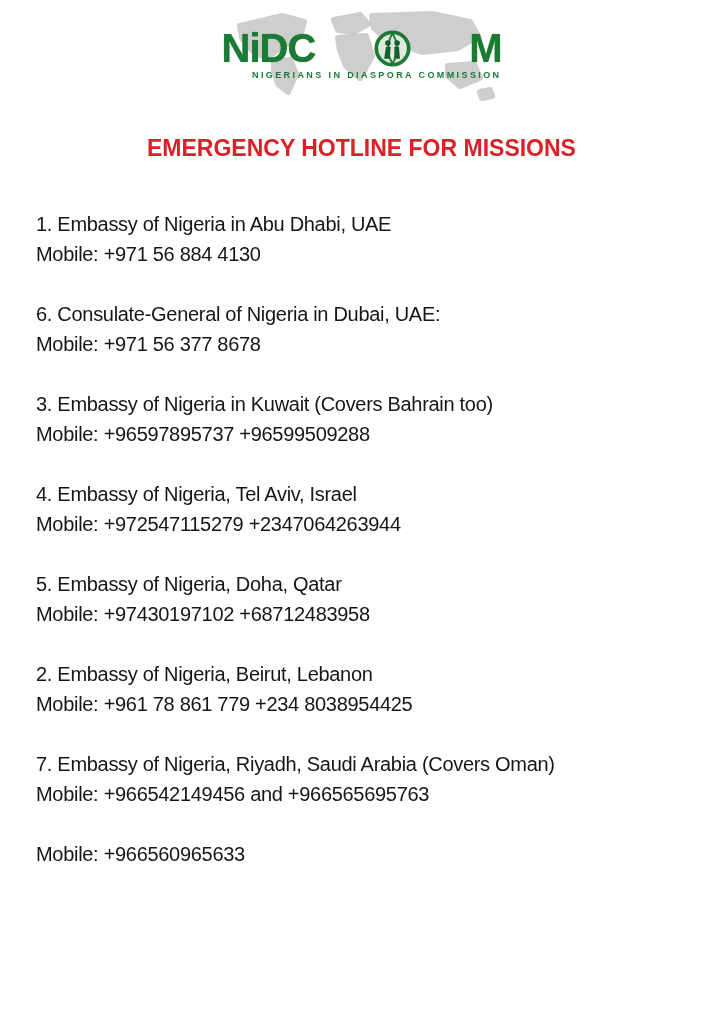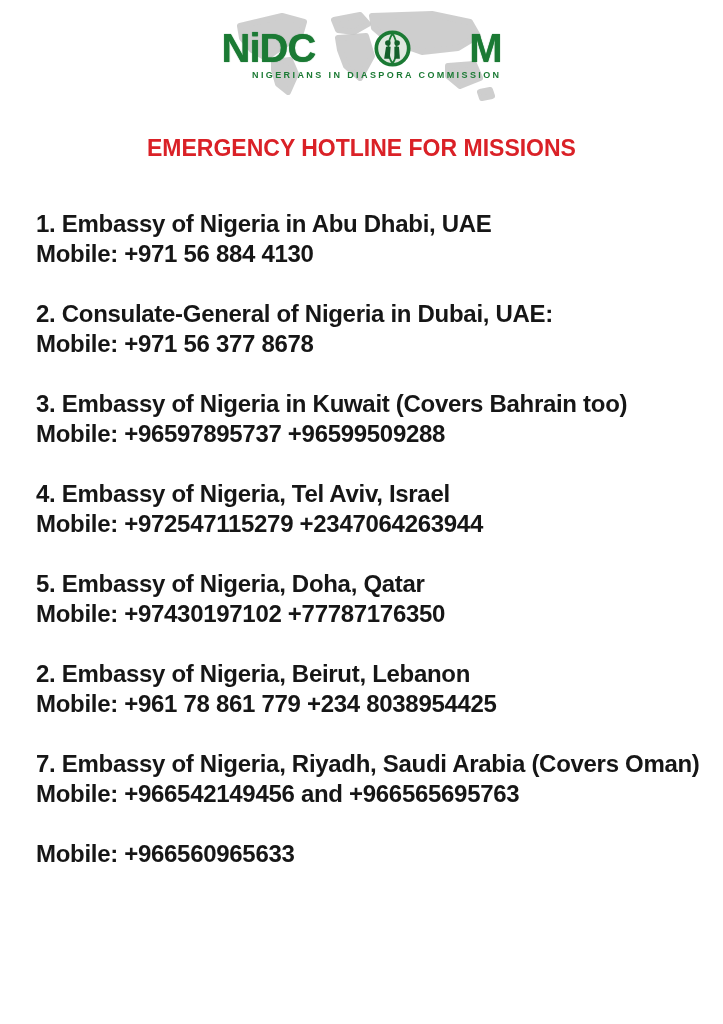--- a/index.html
+++ b/index.html
@@ -65,22 +65,22 @@
     letter-spacing: 0px;
   }
 
   
   .hotline-list {
     margin: 47px 30px 0 36px;
   }
   .entry {
     margin-bottom: 30px;
     color: var(--text-black);
-    font-weight: 700;
-    font-size: 24px;
+    font-weight: 400;
+    font-size: 20px;
     line-height: 30px;
     letter-spacing: -0.3px;
   }
   .entry-title, .entry-mobile { white-space: nowrap; }
 </style>
 </head>
 <body>
 
 <div class="page">
 
@@ -112,37 +112,37 @@
 
   <div class="page-title">EMERGENCY HOTLINE FOR MISSIONS</div>
 
   <div class="hotline-list">
   <div class="entry">
     <div class="entry-title">1. Embassy of Nigeria in Abu Dhabi, UAE</div>
     <div class="entry-mobile">Mobile: +971 56 884 4130</div>
   </div>
 
   <div class="entry">
-    <div class="entry-title">2. Consulate-General of Nigeria in Dubai, UAE:</div>
+    <div class="entry-title">6. Consulate-General of Nigeria in Dubai, UAE:</div>
     <div class="entry-mobile">Mobile: +971 56 377 8678</div>
   </div>
 
   <div class="entry">
     <div class="entry-title">3. Embassy of Nigeria in Kuwait (Covers Bahrain too)</div>
     <div class="entry-mobile">Mobile: +96597895737 +96599509288</div>
   </div>
 
   <div class="entry">
     <div class="entry-title">4. Embassy of Nigeria, Tel Aviv, Israel</div>
     <div class="entry-mobile">Mobile: +972547115279 +2347064263944</div>
   </div>
 
   <div class="entry">
     <div class="entry-title">5. Embassy of Nigeria, Doha, Qatar</div>
-    <div class="entry-mobile">Mobile: +97430197102 +77787176350</div>
+    <div class="entry-mobile">Mobile: +97430197102 +68712483958</div>
   </div>
 
   <div class="entry">
     <div class="entry-title">2. Embassy of Nigeria, Beirut, Lebanon</div>
     <div class="entry-mobile">Mobile: +961 78 861 779 +234 8038954425</div>
   </div>
 
   <div class="entry">
     <div class="entry-title">7. Embassy of Nigeria, Riyadh, Saudi Arabia (Covers Oman)</div>
     <div class="entry-mobile">Mobile: +966542149456 and +966565695763</div>

